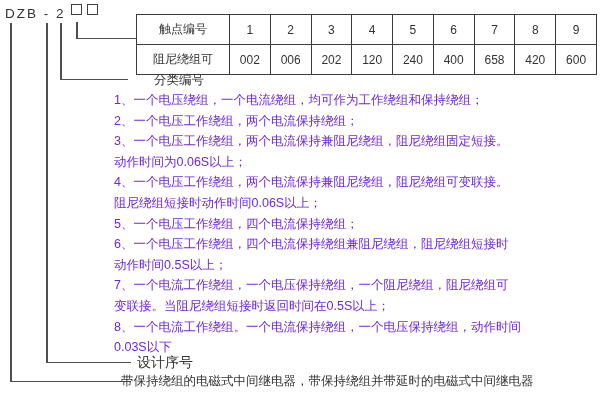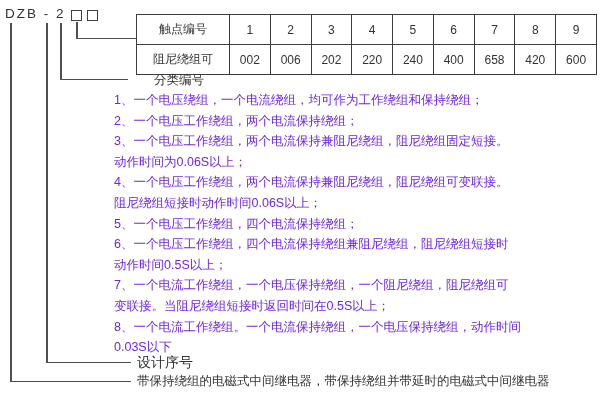--- a/index.html
+++ b/index.html
@@ -3,21 +3,21 @@
 <meta charset="utf-8">
 <style>
   html,body{margin:0;padding:0;}
   body{
     width:600px;height:400px;background:#ffffff;position:relative;overflow:hidden;
     font-family:"Liberation Sans","DejaVu Sans",sans-serif;color:#3a3a3a;
   }
   #page{position:absolute;inset:0;}
 
   
-  .model{position:absolute;left:5px;top:6px;display:flex;align-items:flex-end;gap:5px;}
+  .model{position:absolute;left:5px;top:6px;display:flex;align-items:flex-start;gap:5px;}
   .model .prefix{font-size:13.5px;letter-spacing:2px;font-weight:500;color:#333;white-space:nowrap;}
   .ph{display:inline-block;width:9px;height:9px;border:1.5px solid #3f3f3f;margin-top:-2px;}
 
   
   .vline,.hline{position:absolute;background:#4f4f4f;}
   .vline{width:1.5px;}
   .hline{height:1.5px;}
 
   
   .ctable{position:absolute;left:136px;top:14px;border-collapse:collapse;table-layout:fixed;width:461px;}
@@ -26,21 +26,21 @@
     font-size:12px;color:#333;padding:4px;white-space:nowrap;
   }
   .ctable td.lab{width:84px;}
 
   
   .cls-label{position:absolute;left:134px;top:72px;font-size:12.5px;color:#333;white-space:nowrap;margin-left:20px;}
   .cls-list{position:absolute;left:114px;top:90px;}
   .cls-list .cl{font-size:12.5px;line-height:20.6px;color:#6d28d9;white-space:nowrap;}
 
   .design-label{position:absolute;left:137px;top:354px;font-size:14px;color:#333;white-space:nowrap;}
-  .bottom-desc{position:absolute;left:137px;top:373px;font-size:12.5px;color:#333;white-space:nowrap;}
+  .bottom-desc{position:absolute;left:121px;top:373px;font-size:12.5px;color:#333;white-space:nowrap;}
 </style>
 </head>
 <body>
 
 <div id="page">
 
   <div class="model">
     <span class="prefix">DZB - 2</span>
     <span class="ph"></span>
     <span class="ph"></span>
@@ -70,21 +70,21 @@
       <td>6</td>
       <td>7</td>
       <td>8</td>
       <td>9</td>
     </tr>
     <tr>
       <td class="lab">阻尼绕组可</td>
       <td>002</td>
       <td>006</td>
       <td>202</td>
-      <td>220</td>
+      <td>120</td>
       <td>240</td>
       <td>400</td>
       <td>658</td>
       <td>420</td>
       <td>600</td>
     </tr>
   </tbody>
     </table>
 
   <div class="cls-label">分类编号</div>

